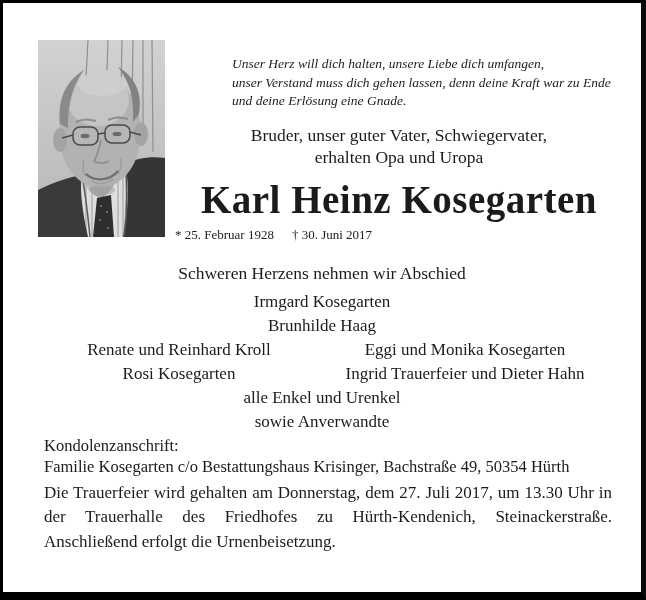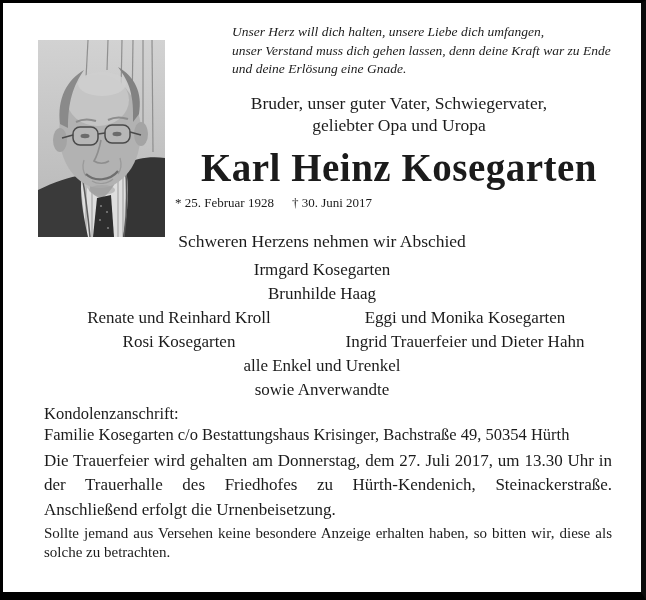--- a/index.html
+++ b/index.html
@@ -17,21 +17,21 @@
     color:#1b1b1b;
     overflow:hidden;
   }
   .photo{
     position:absolute;left:35px;top:37px;width:127px;height:197px;
     display:block;
   }
   .header{
     margin-left:172px;
     width:448px;
-    padding-top:20px;
+    padding-top:52px;
   }
   .verse{
     font-style:italic;
     font-size:13.5px;
     line-height:18.5px;
     margin-left:57px;
     white-space:nowrap;
   }
   .announcement{
     margin-top:13px;
@@ -178,21 +178,21 @@
   </svg>
 
   <div class="header">
     <div class="verse">
       <div>Unser Herz will dich halten, unsere Liebe dich umfangen,</div>
       <div>unser Verstand muss dich gehen lassen, denn deine Kraft war zu Ende</div>
       <div>und deine Erlösung eine Gnade.</div>
     </div>
     <div class="announcement">
       <div>Bruder, unser guter Vater, Schwiegervater,</div>
-      <div>geliebter Opa und Uropa</div>
+      <div>erhalten Opa und Uropa</div>
     </div>
     <div class="name">Karl Heinz Kosegarten</div>
     <div class="dates">
       <span class="birth">* 25. Februar 1928</span><span>† 30. Juni 2017</span>
     </div>
   </div>
 
   <div class="farewell">Schweren Herzens nehmen wir Abschied</div>
 
   <div class="mourners">
@@ -210,15 +210,14 @@
     <div class="m-line">sowie Anverwandte</div>
   </div>
 
   <div class="condolence">
     <div>Kondolenzanschrift:</div>
     <div>Familie Kosegarten c/o Bestattungshaus Krisinger, Bachstraße 49, 50354 Hürth</div>
   </div>
 
   <div class="funeral">Die Trauerfeier wird gehalten am Donnerstag, dem 27. Juli 2017, um 13.30 Uhr in der Trauerhalle des Friedhofes zu Hürth-Kendenich, Steinackerstraße. Anschließend erfolgt die Urnenbeisetzung.</div>
 
-  <div class="note">Sollte jemand aus Versehen keine besondere Anzeige erhalten haben, so bitten wir, diese als solche zu betrachten.</div>
 
 </div>
 
 </body></html>

